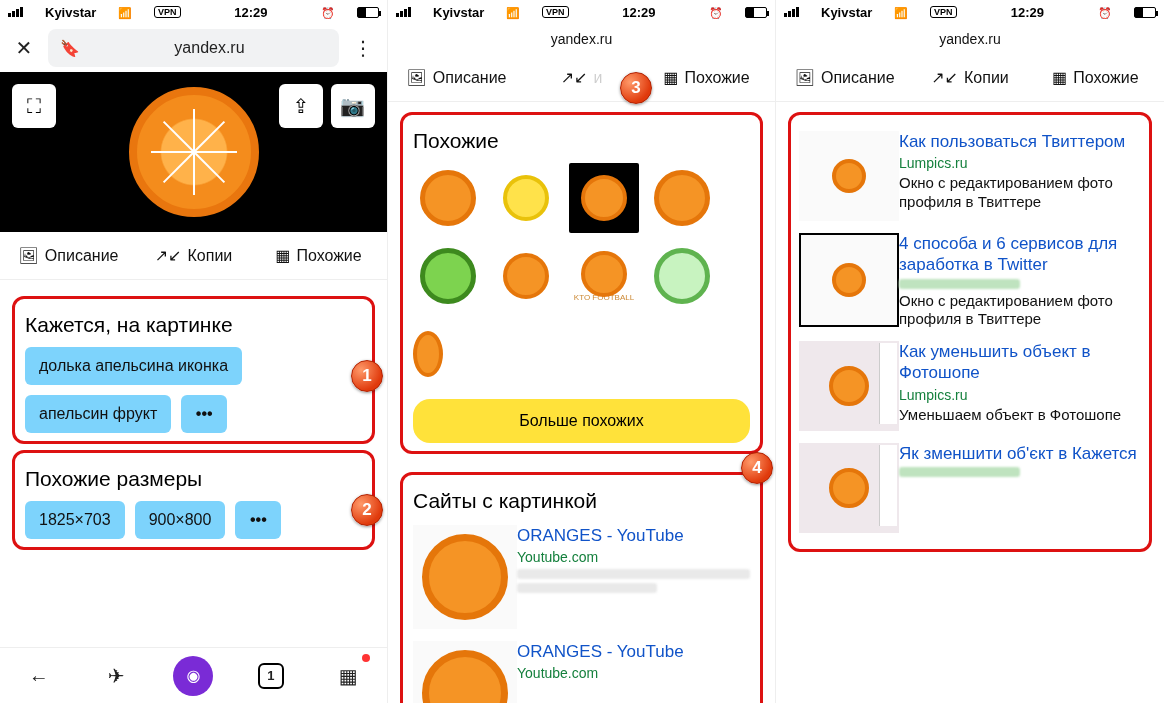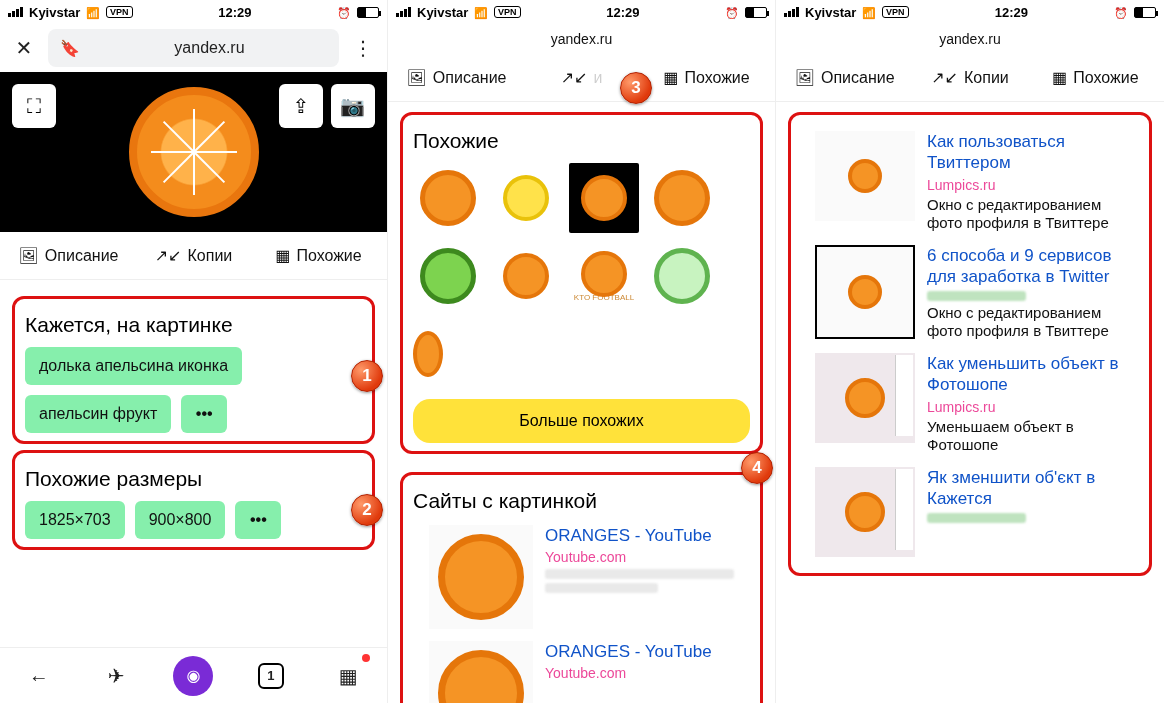--- a/index.html
+++ b/index.html
@@ -23,21 +23,21 @@
   
   .statusbar {
     height: 24px;
     display: flex;
     align-items: center;
     justify-content: space-between;
     padding: 0 8px;
     font-size: 13px;
     font-weight: 600;
   }
-  .status-left, .status-right { display: flex; align-items: center; gap: 6px; }
+  .status-left, .status-right { display: flex; align-items: center; gap: 22px; }
   .status-center { flex: 1; text-align: center; font-weight: 700; }
   .sig-bars { display: flex; align-items: flex-end; gap: 1px; }
   .sig-bars span { width: 3px; background: #000; }
   .sig-bars span:nth-child(1){height:4px}
   .sig-bars span:nth-child(2){height:6px}
   .sig-bars span:nth-child(3){height:8px}
   .sig-bars span:nth-child(4){height:10px}
   .wifi:before { content:"\1F4F6"; font-size:11px }
   .vpn-badge { border:1px solid #000; border-radius:3px; font-size:9px; padding:0 3px; font-weight:700; }
   .alarm:before{content:"\23F0";font-size:11px}
@@ -88,21 +88,21 @@
     display:flex; height:48px; align-items:center;
     border-bottom:1px solid #eee;
     padding: 0 6px;
   }
   .tab-item { flex:1; display:flex; align-items:center; justify-content:center; gap:6px; font-size:16px; color:#111; }
   .tab-icon { font-size:16px; }
   
   .body { flex:1; overflow:hidden; padding:10px 12px; position:relative; }
   .section-title { font-size:21px; font-weight:400; margin:6px 0 10px; }
   .chip-row { display:flex; flex-wrap:wrap; gap:10px; }
-  .chip { background:#86efac; border-radius:6px; padding:10px 14px; font-size:16px; color:#111; }
+  .chip { background:#7dd3fc; border-radius:6px; padding:10px 14px; font-size:16px; color:#111; }
   .chip.more { width:46px; text-align:center; font-weight:700; }
   
   .ann-box { border:3px solid #d11; border-radius:12px; padding:8px 10px; margin-top:6px; }
   .ann-box + .ann-box { margin-top:18px; }
   .badge-num {
     position:absolute; width:32px;height:32px;border-radius:50%;
     background: radial-gradient(circle at 30% 30%, #ff9a6a, #e03a0c 70%);
     border:1px solid #b02000;
     color:#fff;font-weight:700;display:flex;align-items:center;justify-content:center;
     box-shadow: 0 1px 3px rgba(0,0,0,.4);
@@ -121,27 +121,27 @@
   .thumb-grid { display:flex; flex-wrap:wrap; gap:8px; }
   .thumb { width:70px;height:70px;background:#fff;display:flex;align-items:center;justify-content:center;border-radius:2px; }
   .thumb.dark{background:#000}
   .mini-orange{width:56px;height:56px;border-radius:50%;background:#f59425;border:5px solid #e5760a;position:relative}
   .mini-orange.green{background:#c8f3c0;border-color:#5fb34f}
   .mini-orange.g2{background:#7dd34f;border-color:#3d8a1e}
   .mini-orange.yellow{background:#ffe24a;border-color:#e9c20a}
   .mini-orange.small{width:46px;height:46px;border-width:4px}
   .more-btn{margin-top:10px;background:#ffe23a;border-radius:17px;height:44px;display:flex;align-items:center;justify-content:center;font-size:16px}
   
-  .result-row{display:flex;gap:12px;margin:12px 16px}
+  .result-row{display:flex;gap:0;margin:12px 0}
   .result-thumb{width:104px;height:104px;background:#fafafa;display:flex;align-items:center;justify-content:center;flex:0 0 auto;position:relative}
   .result-thumb.bordered{border:2px solid #000}
   .result-thumb.pale{background:#efe8ec}
   .result-body{flex:1;font-size:15px}
   .result-title{color:#1053c8;font-size:17px;line-height:1.25}
-  .result-site{color:#ec4899;font-size:14px;margin:3px 0}
+  .result-site{color:#15803d;font-size:14px;margin:3px 0}
   .result-snippet{color:#111;font-size:15px;line-height:1.25}
   .blur-line{height:10px;background:#e9e9e9;border-radius:3px;margin:4px 0;filter:blur(1px)}
   .blur-line.short{width:60%}
   .blur-green{height:10px;background:#bfe3bf;border-radius:3px;margin:3px 0;filter:blur(1px);width:50%}
   
   .tiny-label{font-size:8px;color:#c83;text-align:center;margin-top:-4px}
   .checker{background:repeating-conic-gradient(#ddd 0 25%, #fff 0 50%) 0/14px 14px}
   .panel-right{position:absolute;right:2px;top:2px;width:18px;height:90%;background:#fff;border-left:1px solid #ccc}
 </style>
 </head>
@@ -400,21 +400,21 @@
           <div class="result-title">Как пользоваться Твиттером</div>
           <div class="result-site">Lumpics.ru</div>
           <div class="result-snippet">Окно с редактированием фото профиля в Твиттере</div>
         </div>
       </div>
       <div class="result-row">
         <div class="result-thumb bordered" style="height:94px;width:100px">
             <div class="mini-orange small" style="width:34px;height:34px"></div>
           </div>
         <div class="result-body">
-          <div class="result-title">6 способа и 9 сервисов для заработка в Twitter</div>
+          <div class="result-title">4 способа и 6 сервисов для заработка в Twitter</div>
           <div class="blur-green"></div>
           <div class="result-snippet">Окно с редактированием фото профиля в Твиттере</div>
         </div>
       </div>
       <div class="result-row">
         <div class="result-thumb pale checker" style="height:90px;width:100px">
             <div class="mini-orange small" style="width:40px;height:40px"></div>
             <div class="panel-right"></div>
           </div>
         <div class="result-body">

